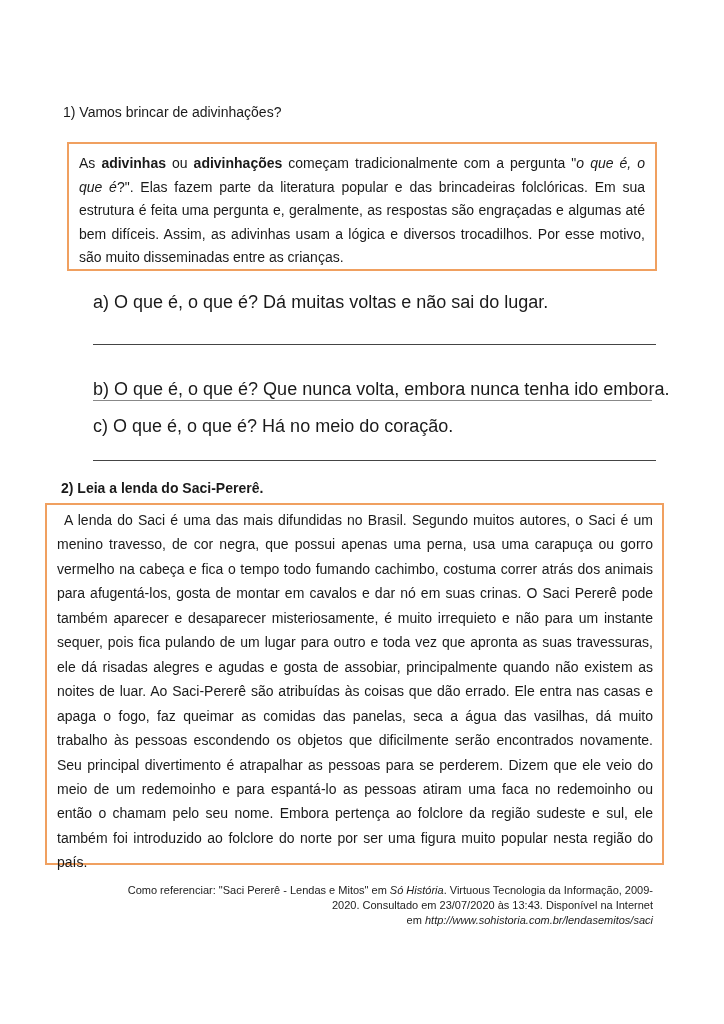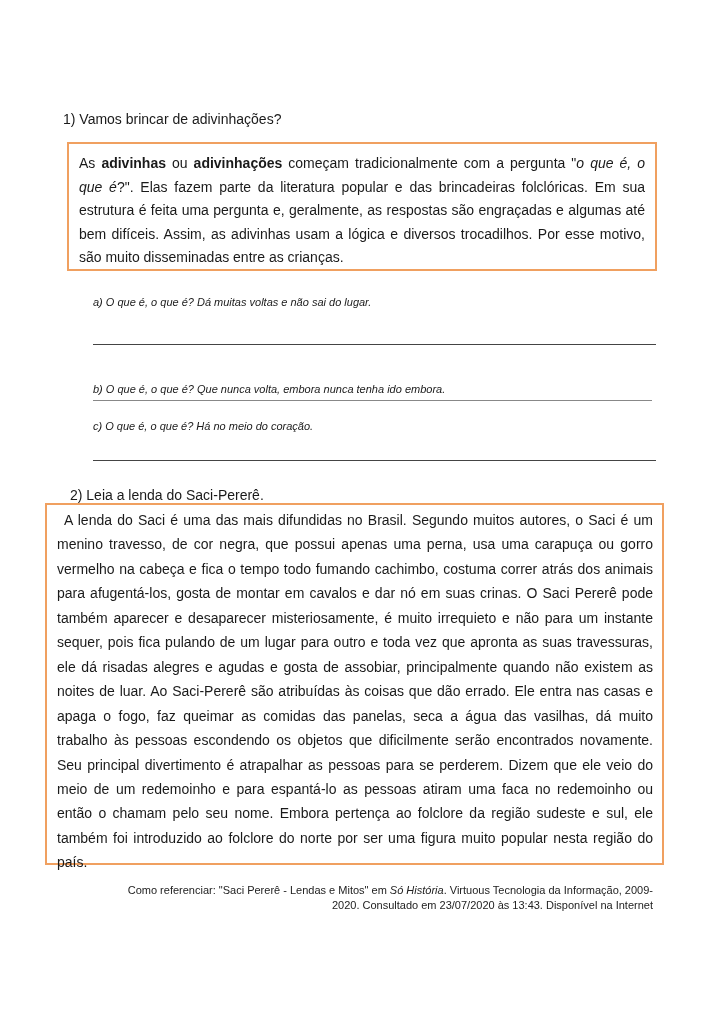--- a/index.html
+++ b/index.html
@@ -1,26 +1,26 @@
 <!DOCTYPE html>
 <html><head>
 <meta charset="utf-8">
 <style>
   html, body { margin: 0; padding: 0; background: #ffffff; }
   body { width: 724px; height: 1024px; position: relative; overflow: hidden;
          font-family: "Liberation Sans", sans-serif; color: #1a1a1a; }
   .abs { position: absolute; }
-  .q-title { font-size: 14px; line-height: 16px; white-space: nowrap; margin-top: 7px; }
+  .q-title { font-size: 14px; line-height: 16px; white-space: nowrap; }
   .box { border: 2px solid #f0a060; box-sizing: border-box; }
   .box-text { font-size: 14px; text-align: justify; text-align-last: left; }
   #box1 { left: 67px; top: 142px; width: 590px; height: 129px; padding: 8px 10px 0 10px; }
   #box1 .box-text { line-height: 23.6px; }
   #box2 { left: 45px; top: 503px; width: 619px; height: 362px; padding: 3px 9px 0 10px; }
   #box2 .box-text { line-height: 24.45px; text-indent: 7px; }
-  .riddle { font-size: 11px; line-height: 16px; white-space: nowrap; left: 93px; font-style: italic; }
+  .riddle { font-size: 18px; line-height: 16px; white-space: nowrap; left: 93px; }
   .answer-line { height: 0; border-top: 1.3px solid #444; left: 93px; }
   .citation { font-size: 11px; line-height: 15px; text-align: right; color: #222; position: absolute; right: 9px; }
   b { font-weight: bold; }
   i { font-style: italic; }
 </style>
 </head>
 <body>
 
 <div class="abs q-title" style="left:63px; top:104px;">1) Vamos brincar de adivinhações?</div>
 
@@ -30,21 +30,22 @@
 
 <div class="abs riddle" style="top:294px;">a) O que é, o que é? Dá muitas voltas e não sai do lugar.</div>
 <div class="abs answer-line" style="top:344px; width:563px;"></div>
 
 <div class="abs riddle" style="top:381px;">b) O que é, o que é? Que nunca volta, embora nunca tenha ido embora.</div>
 <div class="abs answer-line" style="top:400px; width:559px; border-top-color:#888;"></div>
 
 <div class="abs riddle" style="top:418px;">c) O que é, o que é? Há no meio do coração.</div>
 <div class="abs answer-line" style="top:460px; width:563px;"></div>
 
-<div class="abs q-title" style="left:70px; top:480px;">2)  Leia a lenda do Saci-Pererê.</div>
+<div class="abs q-title" style="left:61px; top:480px;font-weight:bold;">2)  Leia a lenda do Saci-Pererê.</div>
 
 <div id="box2" class="abs box">
   <div class="box-text">A lenda do Saci é uma das mais difundidas no Brasil. Segundo muitos autores, o Saci é um menino travesso, de cor negra, que possui apenas uma perna, usa uma carapuça ou gorro vermelho na cabeça e fica o tempo todo fumando cachimbo, costuma correr atrás dos animais para afugentá-los, gosta de montar em cavalos e dar nó em suas crinas. O Saci Pererê pode também aparecer e desaparecer misteriosamente, é muito irrequieto e não para um instante sequer, pois fica pulando de um lugar para outro e toda vez que apronta as suas travessuras, ele dá risadas alegres e agudas e gosta de assobiar, principalmente quando não existem as noites de luar. Ao Saci-Pererê são atribuídas às coisas que dão errado. Ele entra nas casas e apaga o fogo, faz queimar as comidas das panelas, seca a água das vasilhas, dá muito trabalho às pessoas escondendo os objetos que dificilmente serão encontrados novamente. Seu principal divertimento é atrapalhar as pessoas para se perderem. Dizem que ele veio do meio de um redemoinho e para espantá-lo as pessoas atiram uma faca no redemoinho ou então o chamam pelo seu nome. Embora pertença ao folclore da região sudeste e sul, ele também foi introduzido ao folclore do norte por ser uma figura muito popular nesta região do país.</div>
   <div class="citation" style="top:378px;">
     <div><span>Como referenciar: "Saci Pererê - Lendas e Mitos" em </span><i>Só História</i><span>. Virtuous Tecnologia da Informação, 2009-</span></div>
     <div>2020. Consultado em 23/07/2020 às 13:43. Disponível na Internet</div>
+    <div><span>em </span><i>http://www.sohistoria.com.br/lendasemitos/saci</i></div>
   </div>
 </div>
 
 </body></html>

